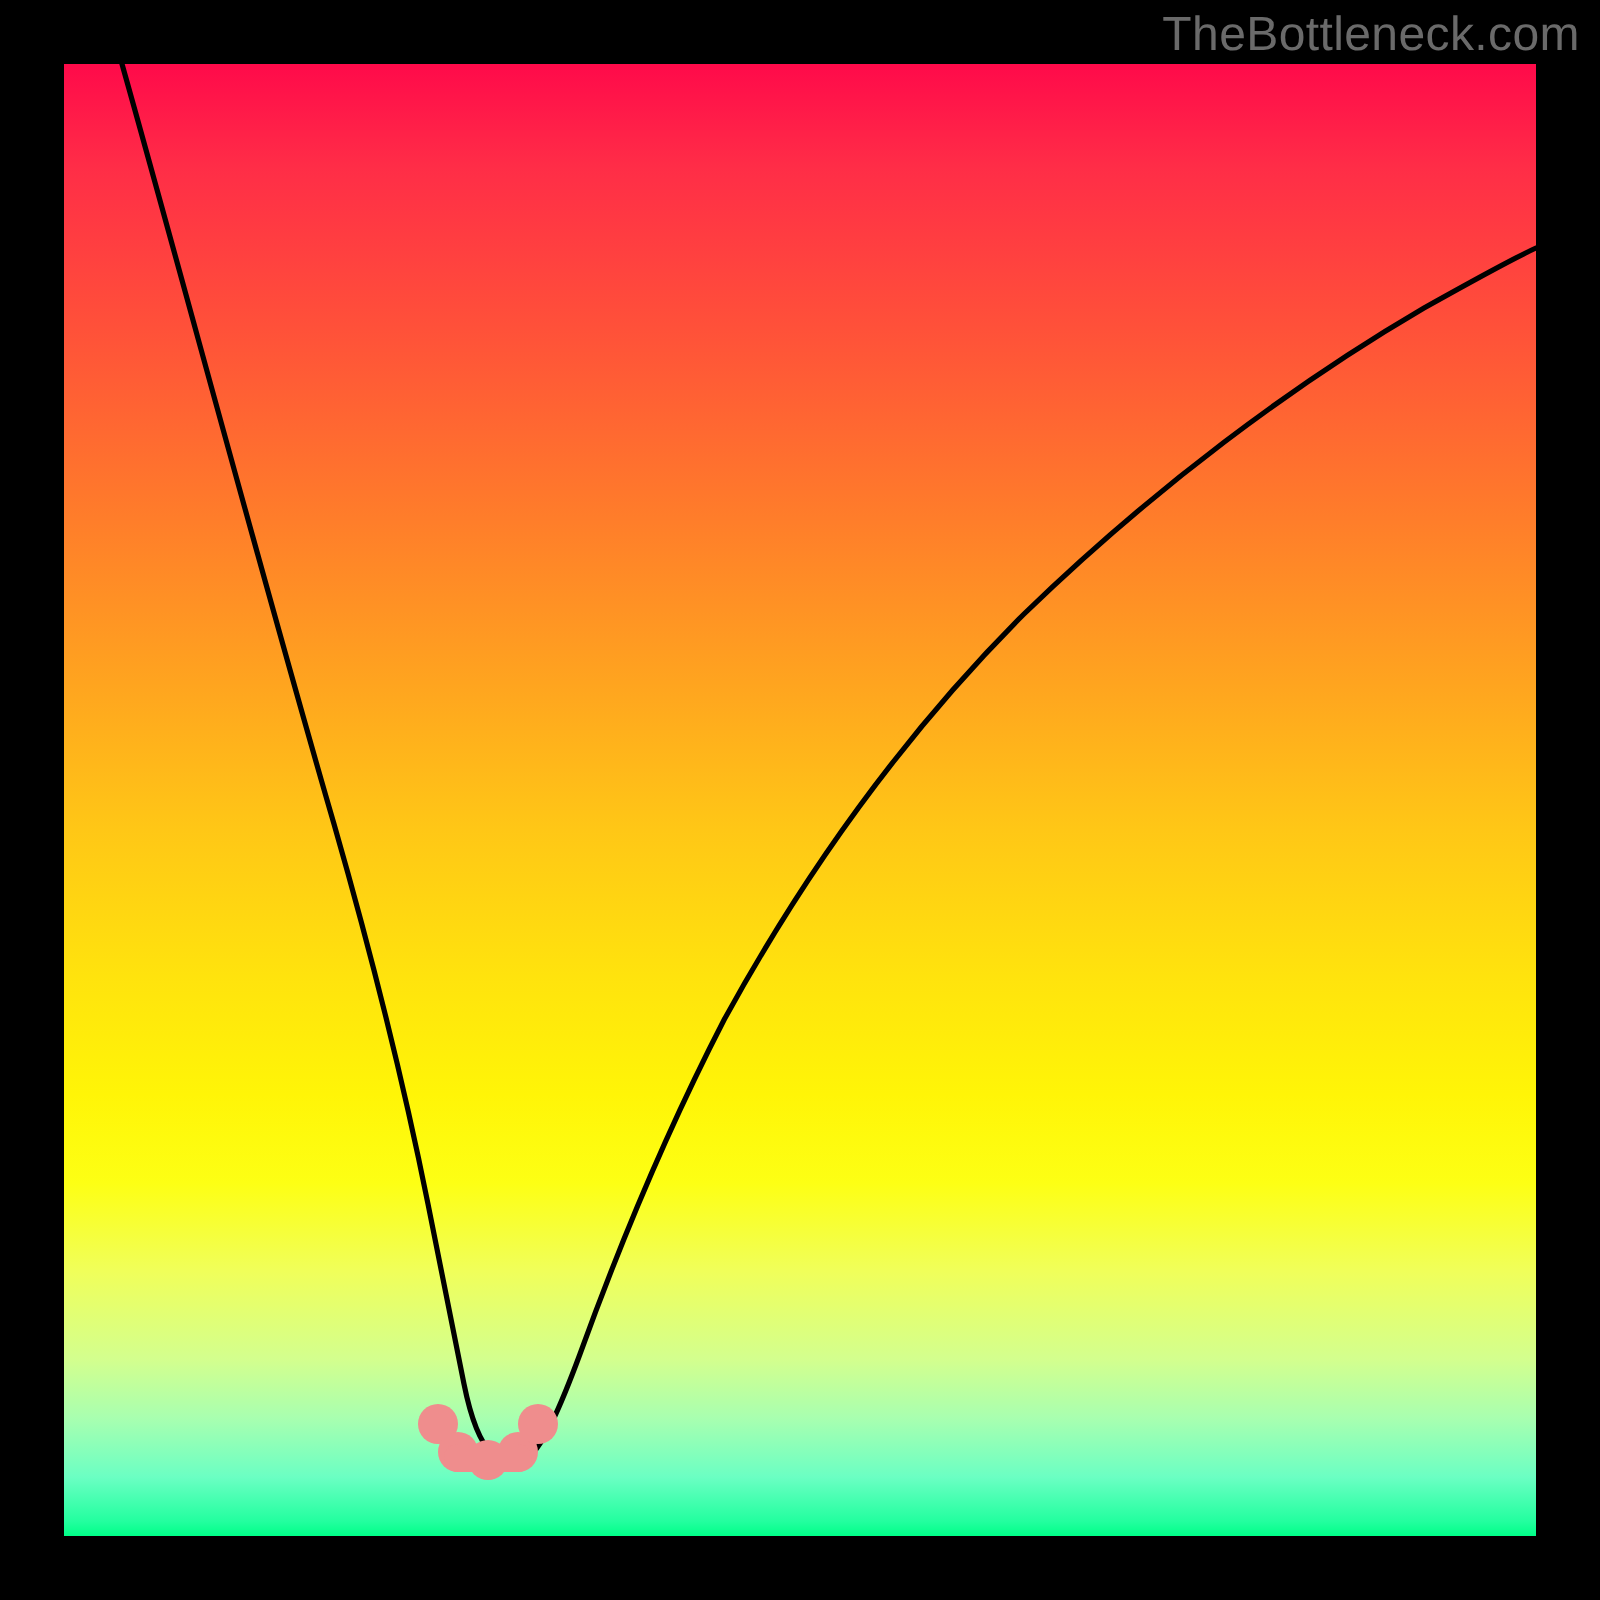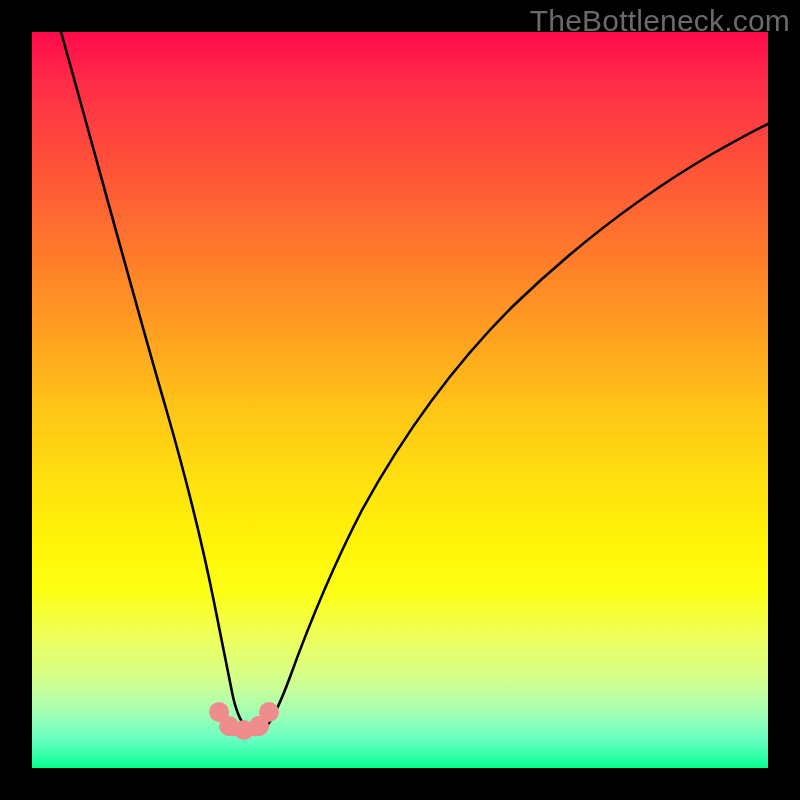--- a/index.html
+++ b/index.html
@@ -43,21 +43,21 @@
       #6bffc3 96%,
       #23ff9f 99%,
       #00ff88 100%
     );
   }
   .watermark {
     position: absolute;
     top: 4px;
     right: 10px;
     color: #6a6a6a;
-    font-size: 30px;
+    font-size: 24px;
     font-weight: 500;
     letter-spacing: 0.2px;
     user-select: none;
   }
   svg.curve {
     position: absolute;
     top: 0;
     left: 0;
     width: 736px;
     height: 736px;

